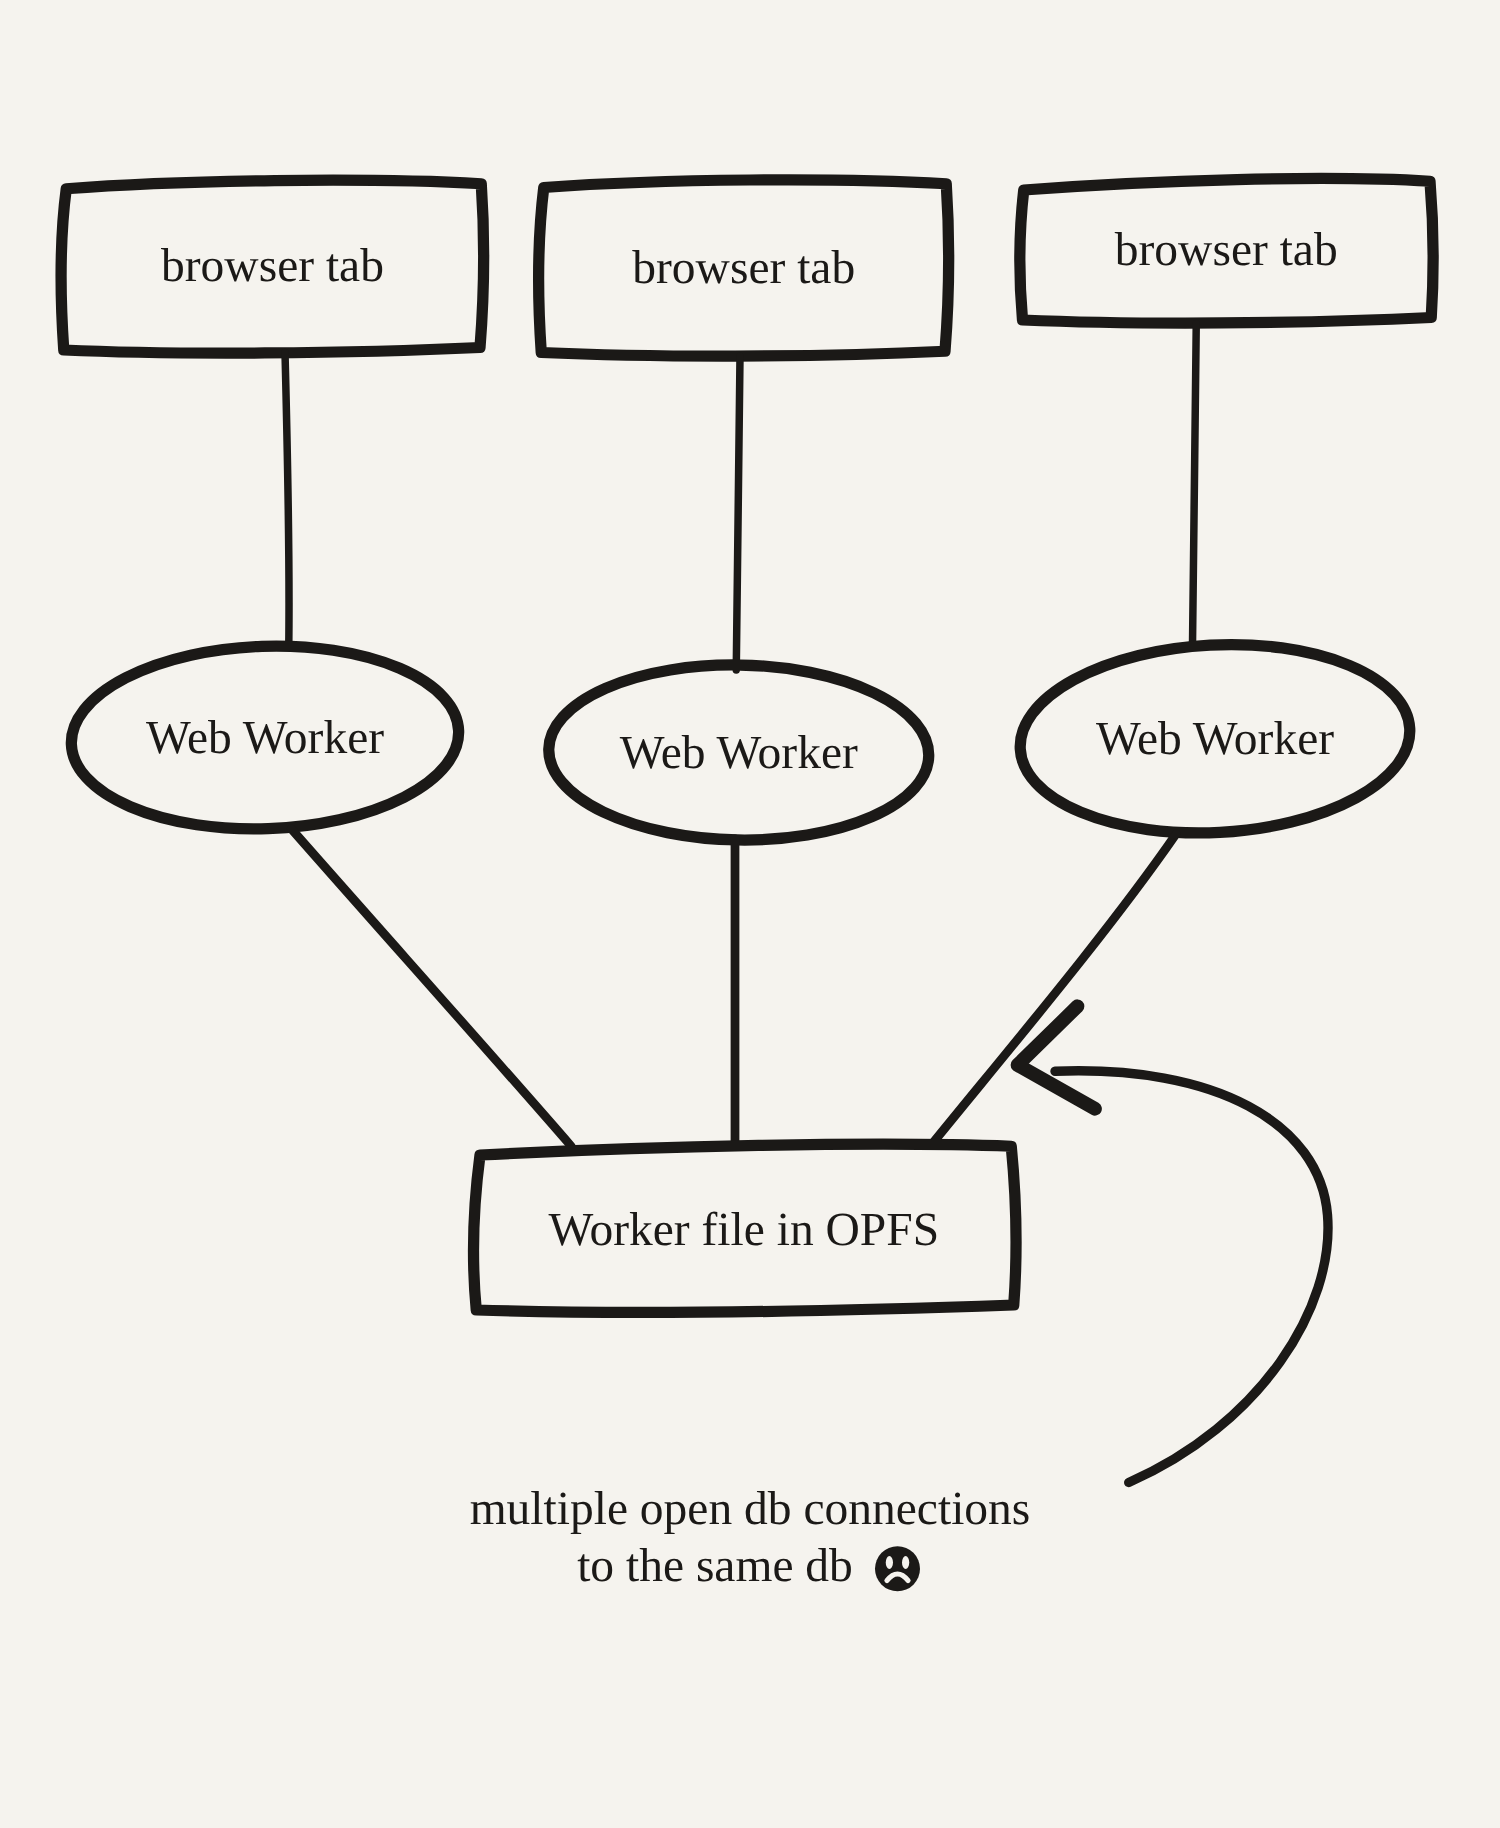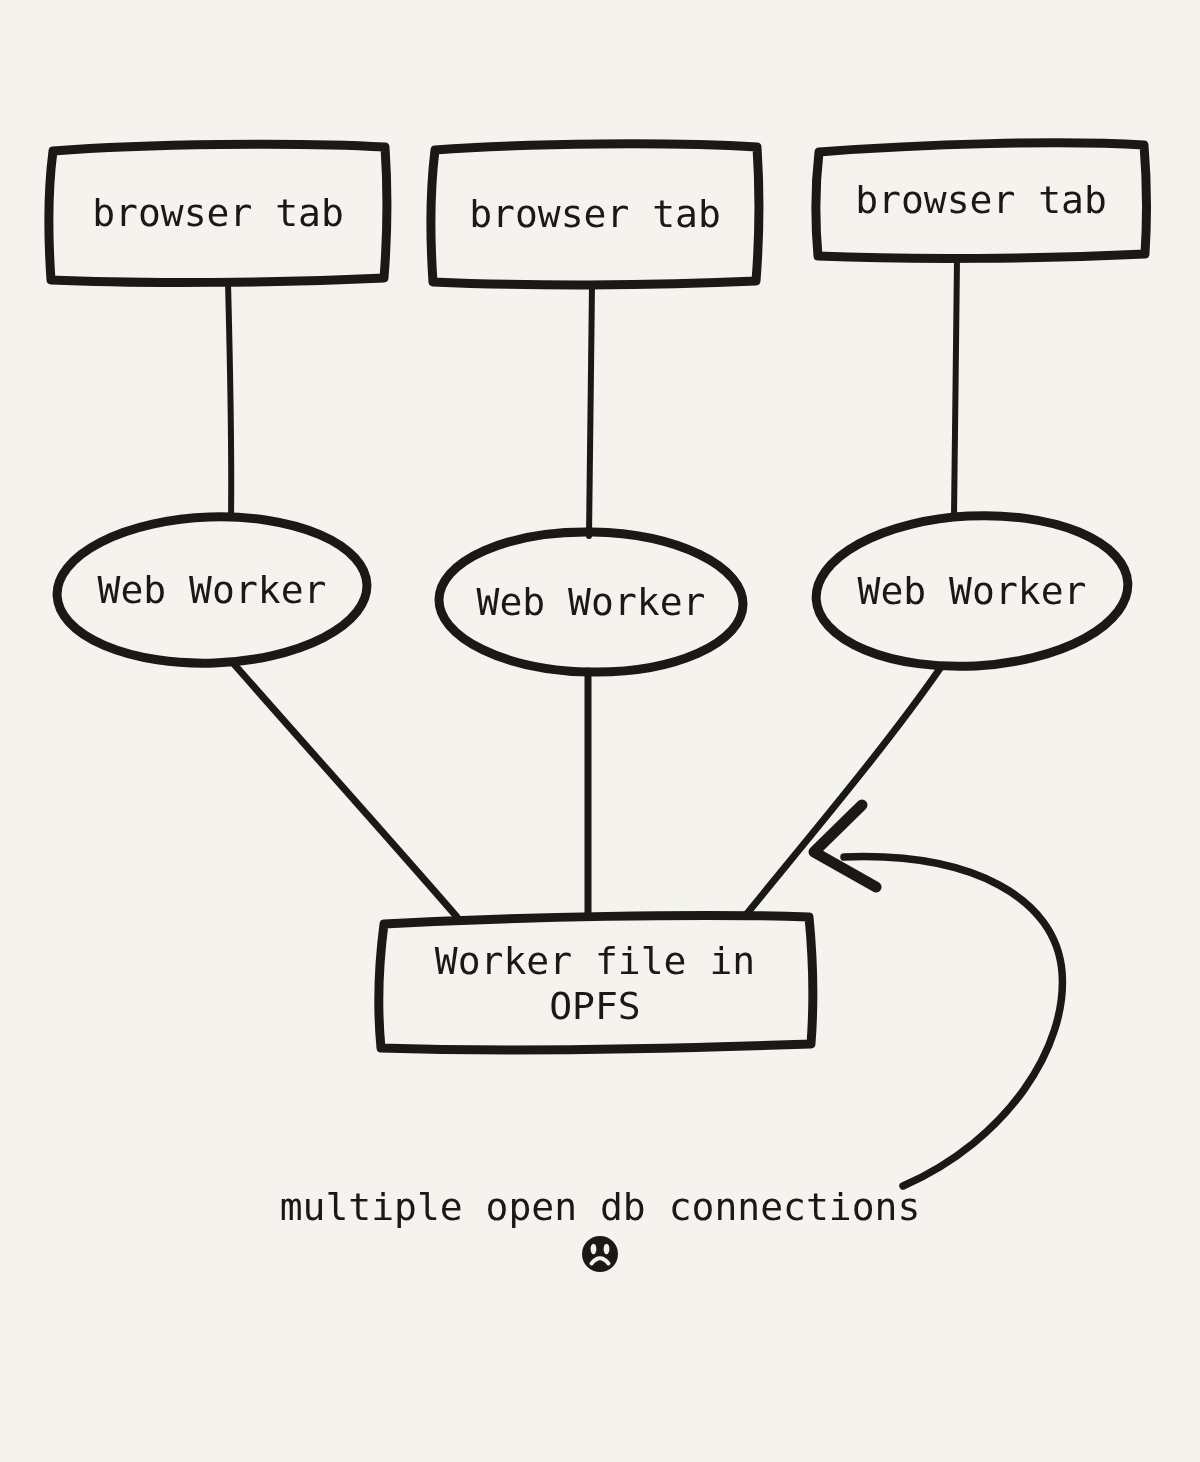--- a/index.html
+++ b/index.html
@@ -7,21 +7,21 @@
     --ink:#1b1917;
   }
   html,body{margin:0;padding:0;}
   body{
     width:1200px;height:1462px;
     background:var(--bg);
     font-family:"DejaVu Sans Mono","Liberation Mono",monospace;
     color:var(--ink);
     overflow:hidden;
   }
-  .stage{position:relative;width:1200px;height:1108px;}
+  .stage{position:relative;width:1200px;height:1108px;font-family:Liberation Serif, serif;}
   .shapes{position:absolute;left:0;top:0;width:1200px;height:1462px;}
   .shapes path, .shapes ellipse{
     fill:none;
     stroke:var(--ink);
     stroke-linecap:round;
     stroke-linejoin:round;
   }
   .node-label{
     position:absolute;
     display:flex;align-items:center;justify-content:center;
@@ -79,20 +79,21 @@
   <div class="node-label" style="left:439px;top:532px;width:304px;height:140px;"><span>Web Worker</span></div>
   <div class="node-label" style="left:816px;top:516px;width:312px;height:150px;"><span>Web Worker</span></div>
 
   <div class="node-label" style="left:395px;top:918px;width:400px;height:132px;"><span>Worker file in OPFS</span></div>
 
   <div class="caption">
     <div class="caption-line">
         <span>multiple open db connections</span>
       </div>
     <div class="caption-line">
+      <span>to the same db</span>
       <svg class="face" viewBox="-20 -20 40 40" xmlns="http://www.w3.org/2000/svg">
         <circle cx="0" cy="0" r="18" fill="#1b1917"></circle>
         <ellipse cx="-6.5" cy="-5" rx="2.9" ry="5.2" fill="#f5f3ee"></ellipse>
         <ellipse cx="6.5" cy="-5" rx="2.9" ry="5.2" fill="#f5f3ee"></ellipse>
         <path d="M -8.5 9.5 Q 0 -1 8.5 9.5" fill="none" stroke="#f5f3ee" stroke-width="4" stroke-linecap="round"></path>
       </svg>
     </div>
   </div>
 
 </div>

